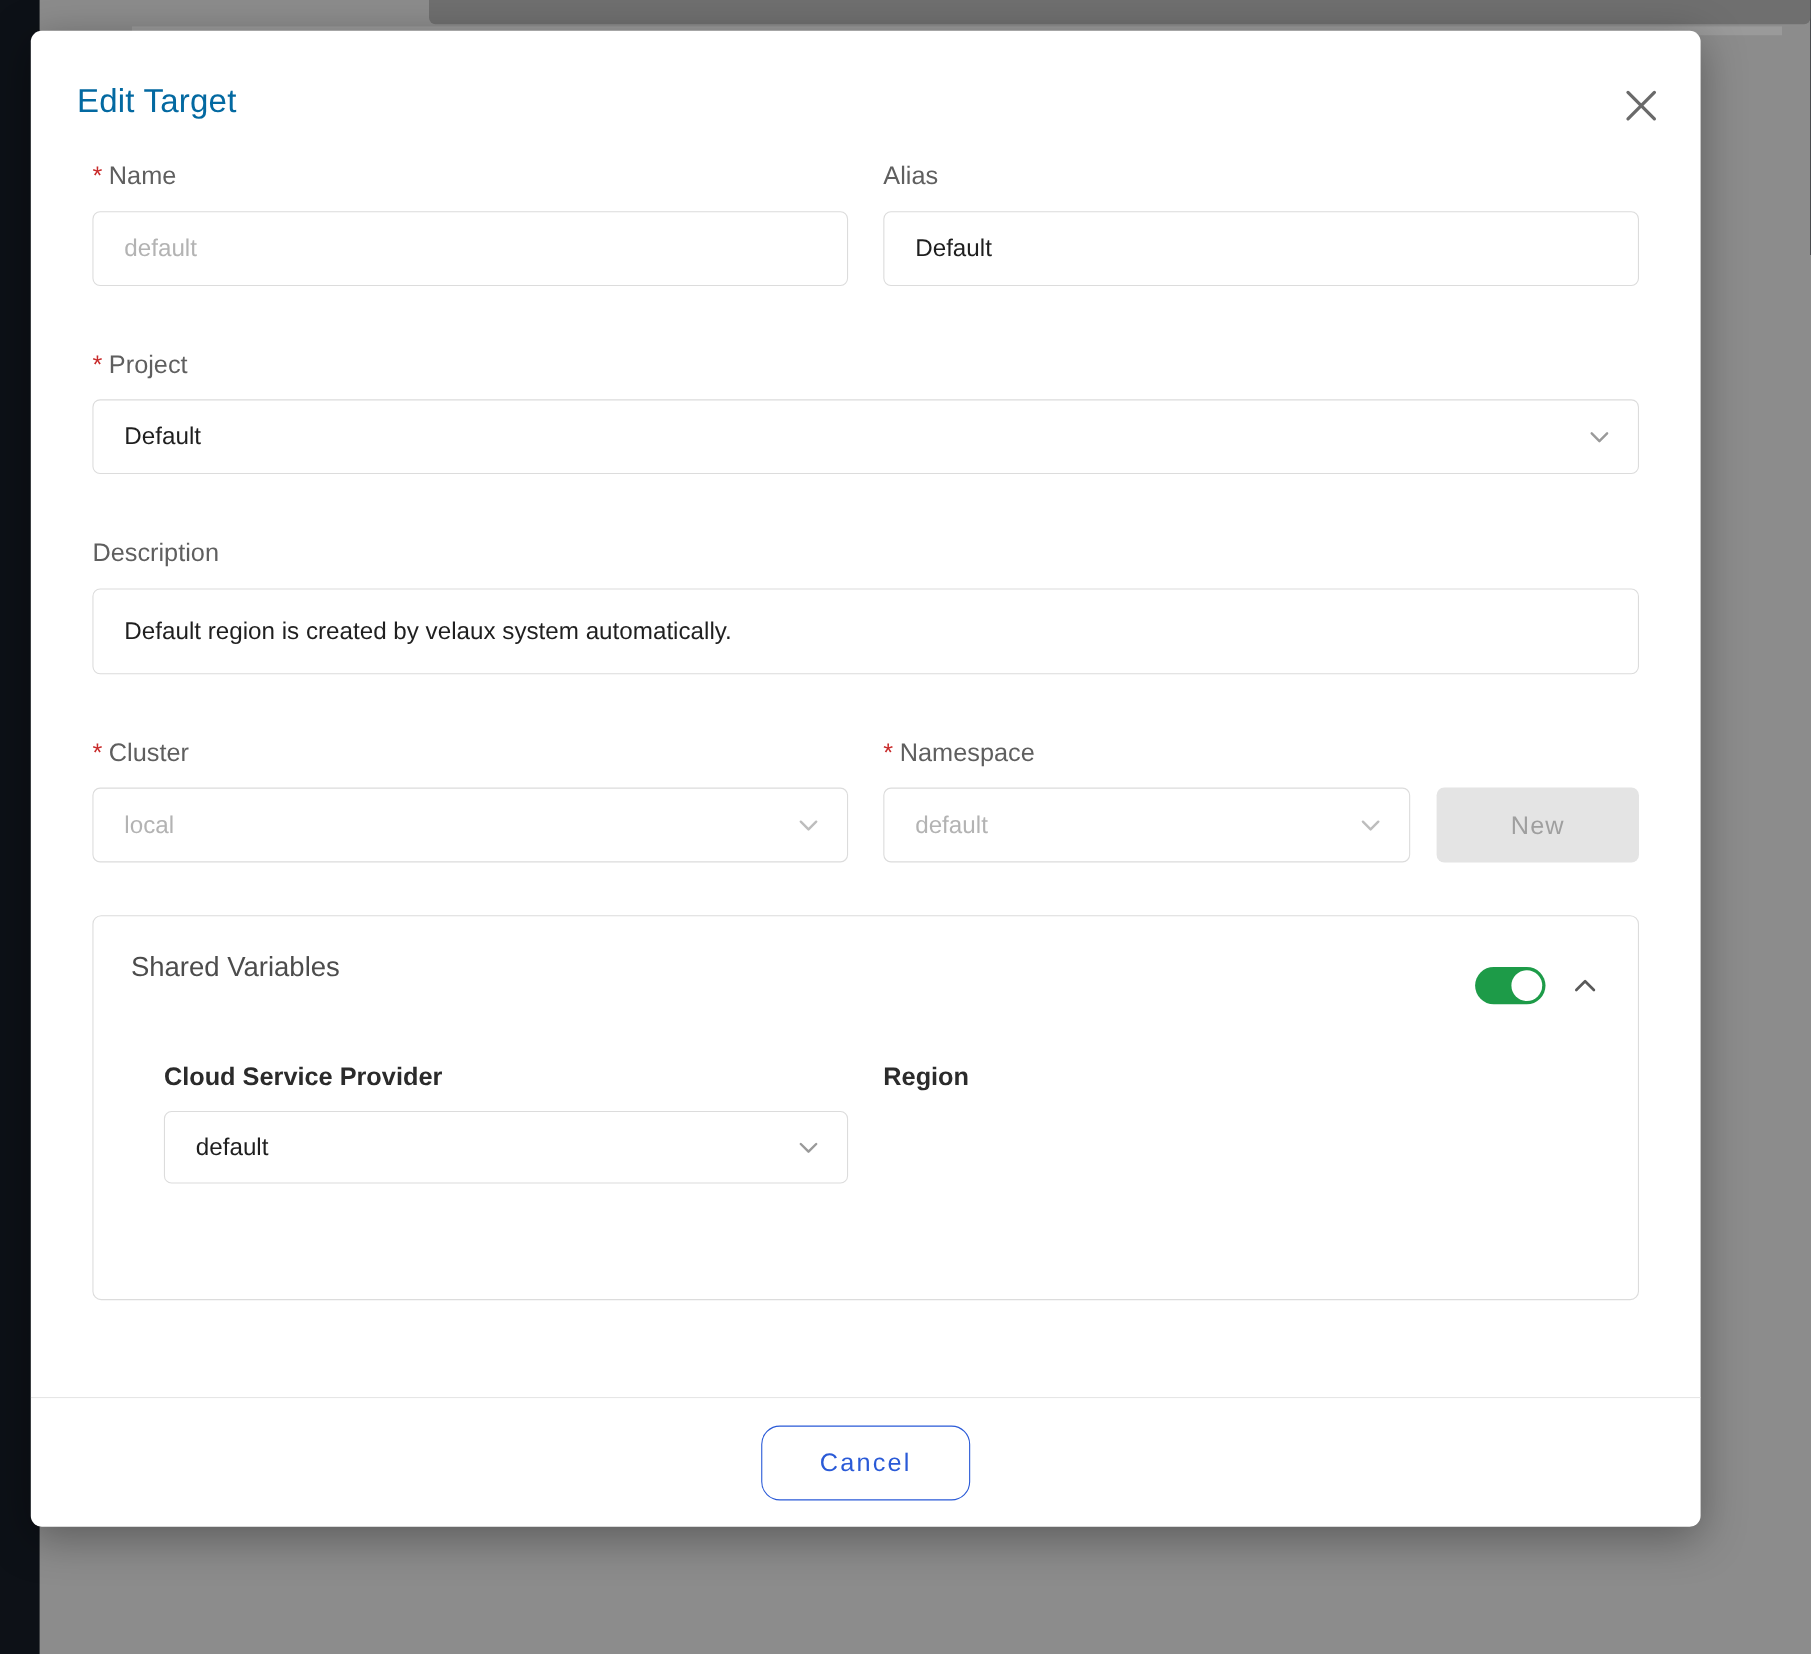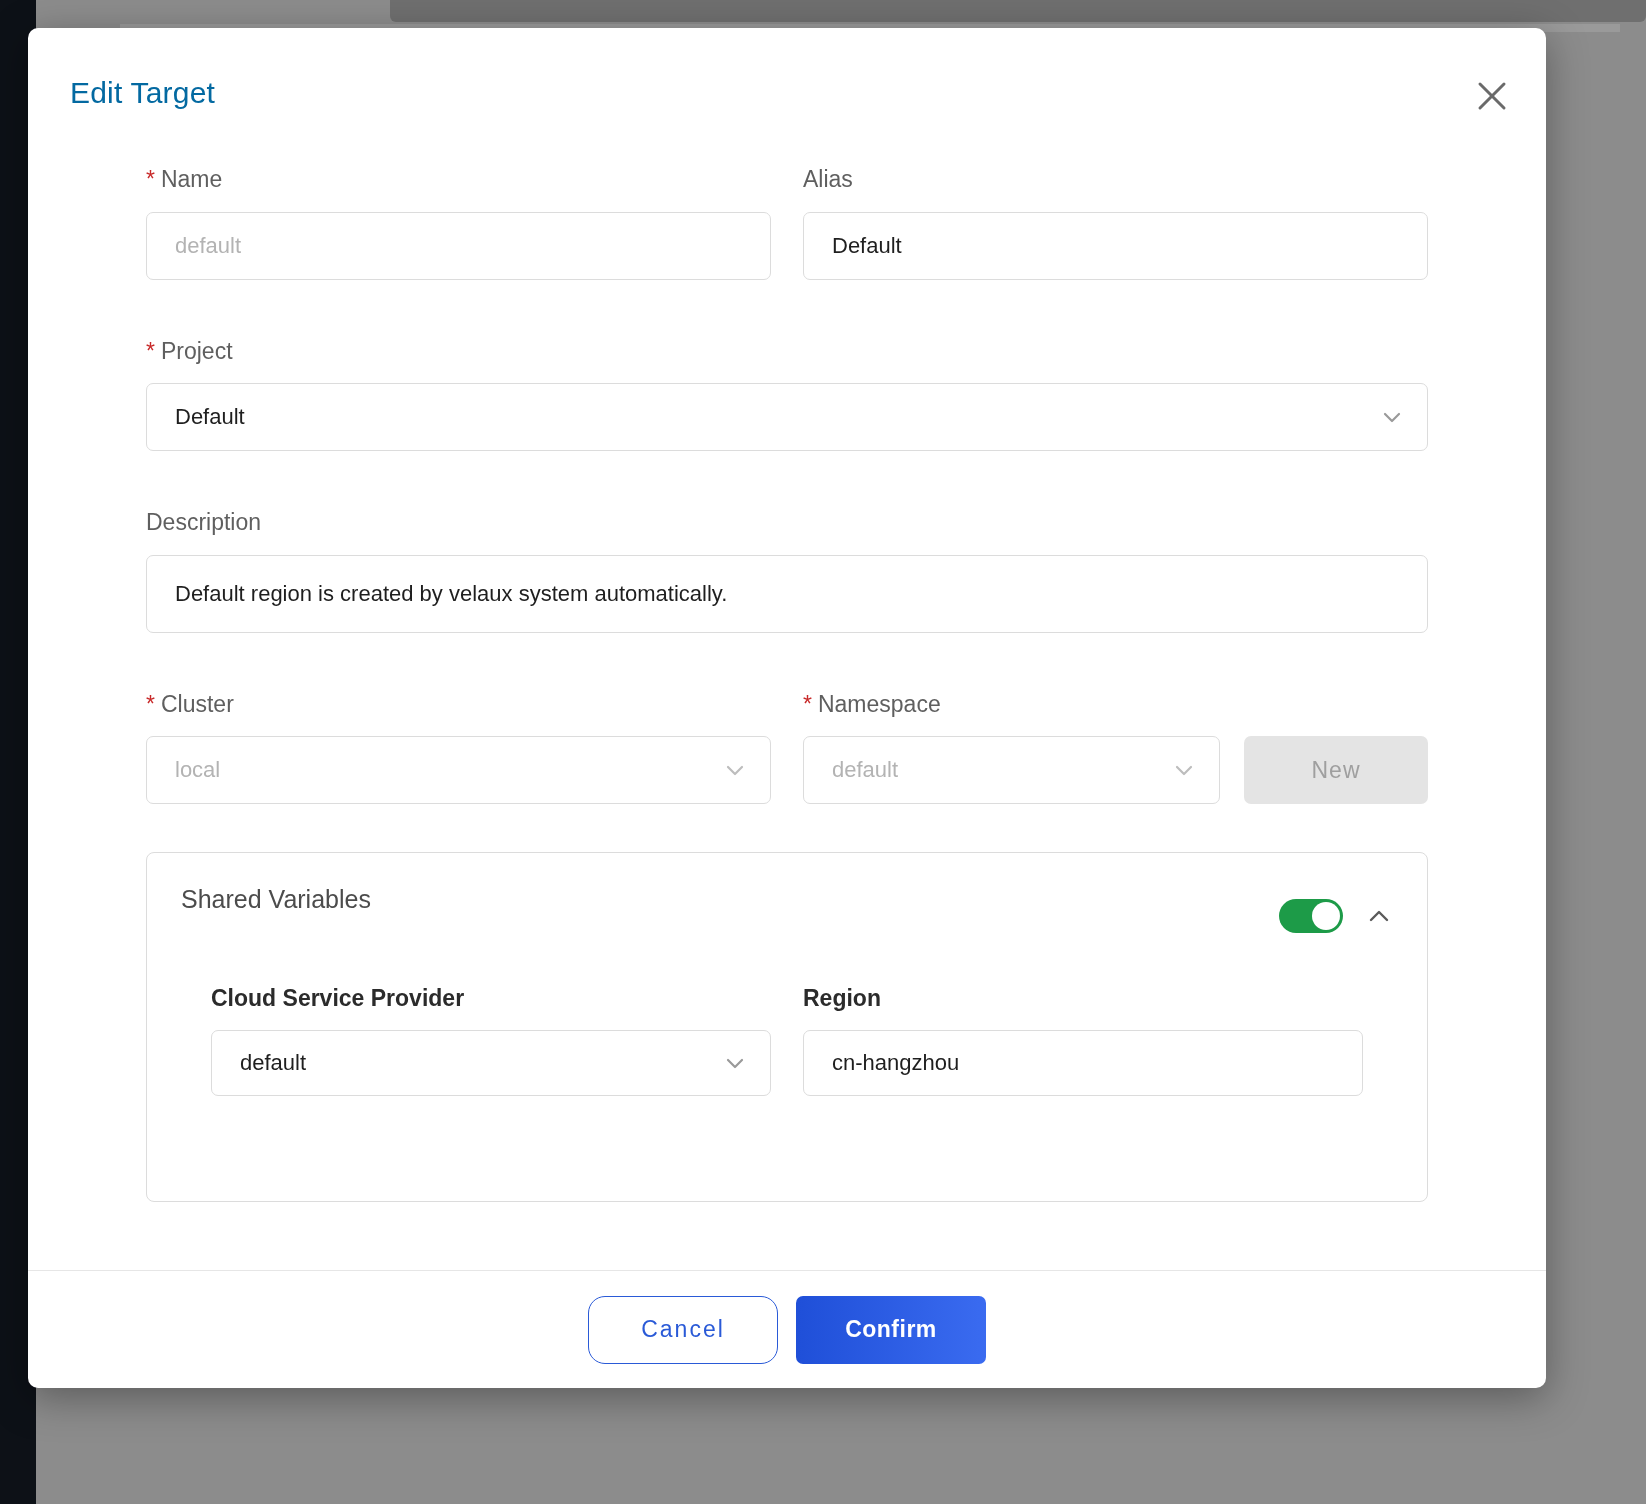--- a/index.html
+++ b/index.html
@@ -61,22 +61,21 @@
     position: absolute;
     right: 32px; top: 46px;
     width: 44px; height: 44px;
     display: flex; align-items: center; justify-content: center;
     cursor: pointer;
   }
   .close-btn svg { display: block; }
 
   .modal-body {
     position: relative;
-    padding: 0 118px;
-    margin-top: 20px;
+    padding: 0 56px;
   }
 
   .row {
     display: flex;
     gap: 32px;
   }
   .col { flex: 1 1 0; min-width: 0; }
   .col-full { width: 100%; }
   .field-label {
     font-size: 23px;
@@ -373,26 +372,24 @@
               <span>default</span>
               <span class="chev">
                 <svg width="26" height="26" viewBox="0 0 26 26" aria-hidden="true">
                   <polyline points="6,10 13,17 20,10" fill="none" stroke="#9a9a9a" stroke-width="2.2" stroke-linecap="round" stroke-linejoin="round"></polyline>
                 </svg>
               </span>
             </div>
           </div>
           <div class="col">
             <div class="label-bold">Region</div>
-            <input class="input" type="text" placeholder="" value="cn-hangzhou" style="">
           </div>
         </div>
       </div>
 
     </div>
 
     <div class="modal-footer">
       <button class="btn-cancel">Cancel</button>
-      <button class="btn-confirm">Confirm</button>
     </div>
 
   </div>
 </div>
 
 </body></html>

